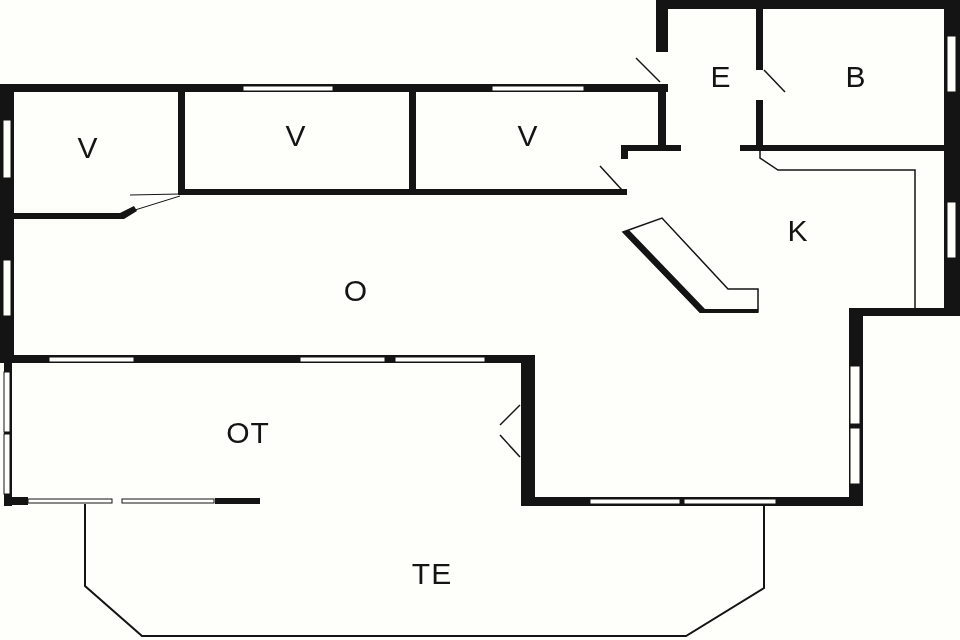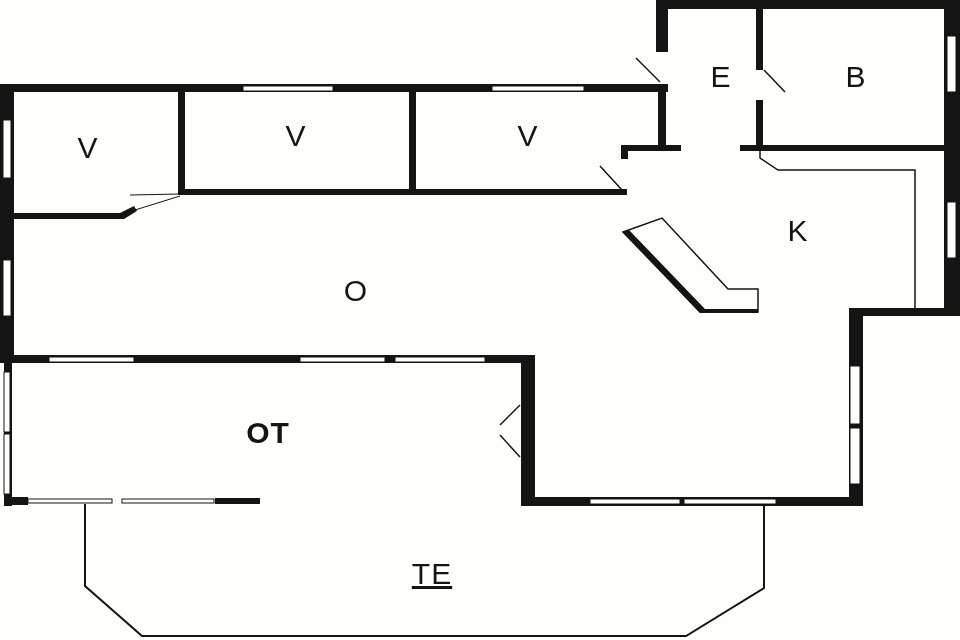--- a/index.html
+++ b/index.html
@@ -113,15 +113,15 @@
 </svg>
 
 <div>
   <div class="room-label" style="left:88px;top:148px;">V</div>
   <div class="room-label" style="left:296px;top:136px;">V</div>
   <div class="room-label" style="left:528px;top:136px;">V</div>
   <div class="room-label" style="left:721px;top:77px;">E</div>
   <div class="room-label" style="left:856px;top:77px;">B</div>
   <div class="room-label" style="left:798px;top:231px;">K</div>
   <div class="room-label" style="left:356px;top:291px;">O</div>
-  <div class="room-label" style="left:268px;top:433px;font-weight:bold;">OT</div>
-  <div class="room-label" style="left:432px;top:574px;text-decoration:underline;">TE</div>
+  <div class="room-label" style="left:248px;top:433px;">OT</div>
+  <div class="room-label" style="left:432px;top:574px;">TE</div>
 </div>
 
 </body></html>

